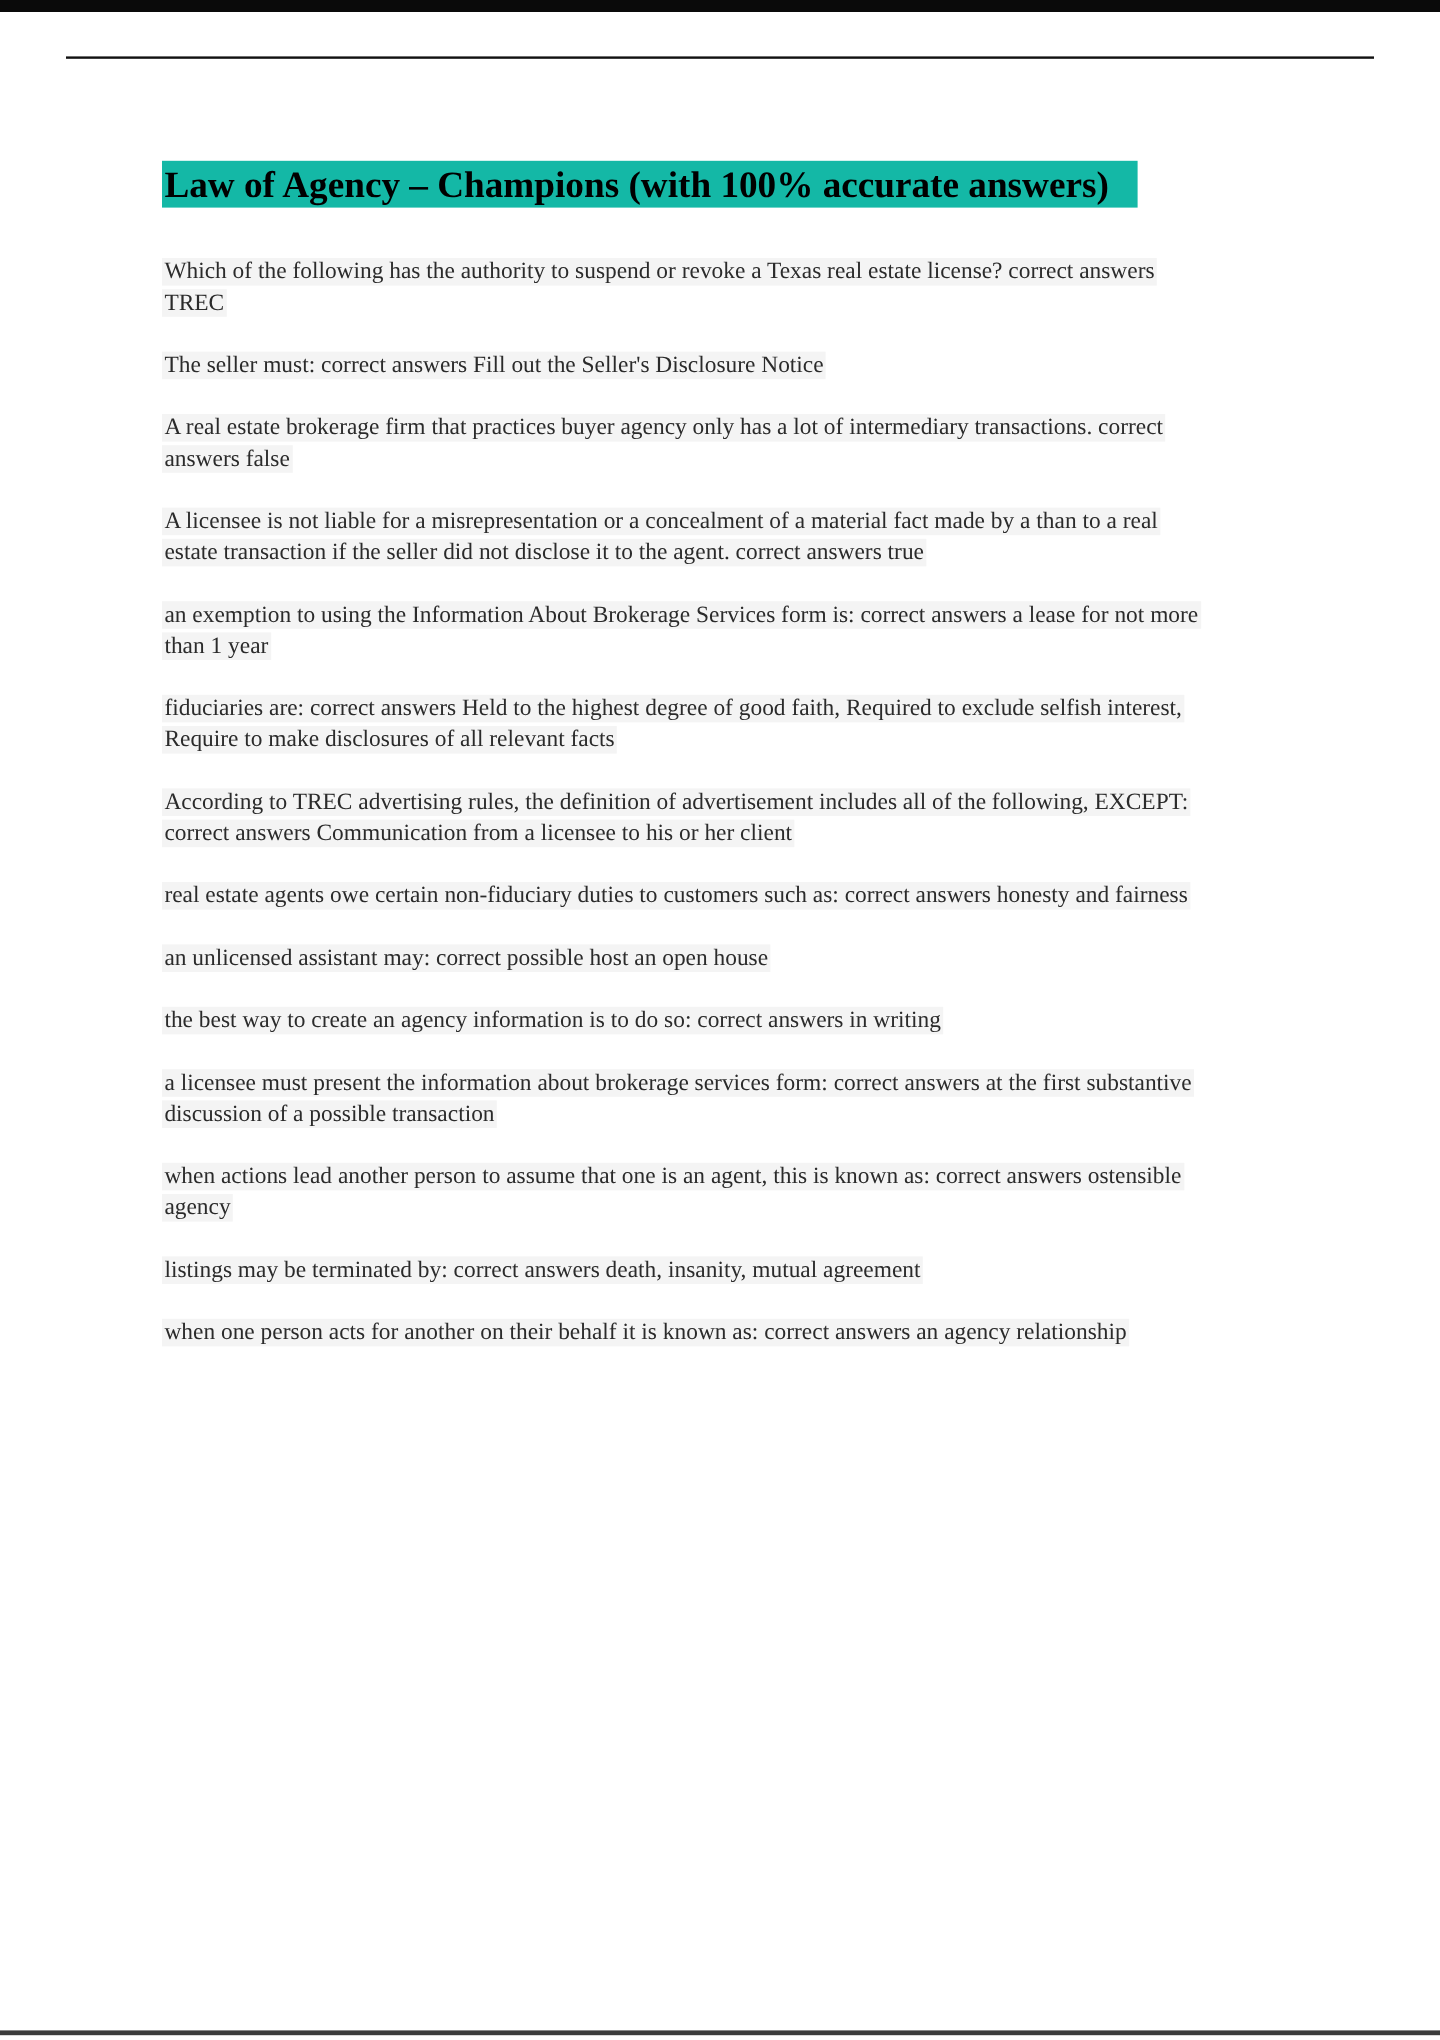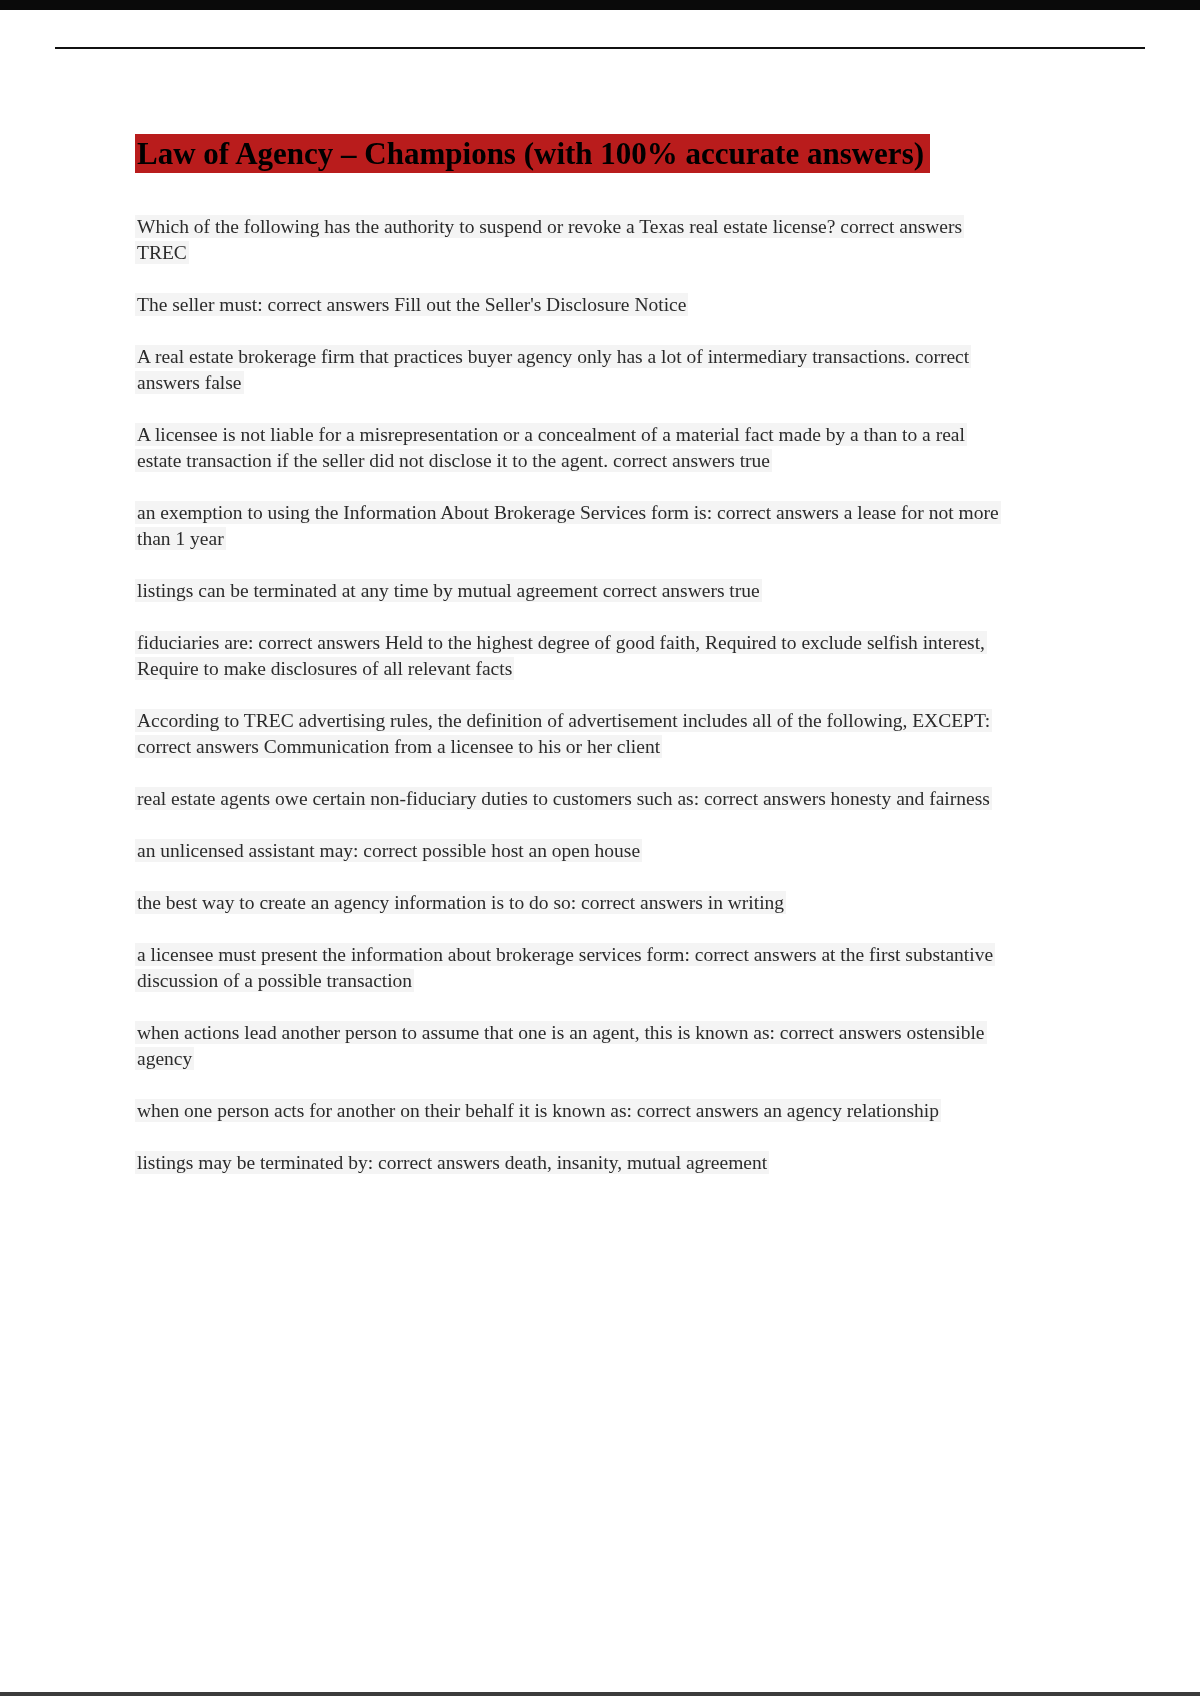--- a/index.html
+++ b/index.html
@@ -49,24 +49,24 @@
     width: 875px;
   }
   h1.doc-title {
     margin: 0 0 40px 0;
     font-size: 31px;
     line-height: 40px;
     font-weight: bold;
     color: #000000;
   }
   h1.doc-title .hl-yellow {
-    background: #b91c1c;
+    background: #14b8a6;
     box-decoration-break: clone;
     -webkit-box-decoration-break: clone;
-    padding: 2px 6px 2px 2px;
+    padding: 2px 24px 2px 2px;
   }
   .qa-list p {
     margin: 15px 0 26px 0;
     font-size: 19.5px;
     line-height: 26px;
   }
   .qa-list p .hl-gray {
     background: #f4f4f4;
     box-decoration-break: clone;
     -webkit-box-decoration-break: clone;
@@ -82,26 +82,25 @@
   <div class="content">
     <h1 class="doc-title">
       <span class="hl-yellow">Law of Agency – Champions (with 100% accurate answers)</span>
     </h1>
     <div class="qa-list" id="qa-list">
         <p><span class="hl-gray">Which of the following has the authority to suspend or revoke a Texas real estate license? correct answers TREC</span></p>
         <p><span class="hl-gray">The seller must: correct answers Fill out the Seller's Disclosure Notice</span></p>
         <p><span class="hl-gray">A real estate brokerage firm that practices buyer agency only has a lot of intermediary transactions. correct answers false</span></p>
         <p><span class="hl-gray">A licensee is not liable for a misrepresentation or a concealment of a material fact made by a than to a real estate transaction if the seller did not disclose it to the agent. correct answers true</span></p>
         <p><span class="hl-gray">an exemption to using the Information About Brokerage Services form is: correct answers a lease for not more than 1 year</span></p>
-        <p><span class="hl-gray">listings can be terminated at any time by mutual agreement correct answers true</span></p>
         <p><span class="hl-gray">fiduciaries are: correct answers Held to the highest degree of good faith, Required to exclude selfish interest, Require to make disclosures of all relevant facts</span></p>
         <p><span class="hl-gray">According to TREC advertising rules, the definition of advertisement includes all of the following, EXCEPT: correct answers Communication from a licensee to his or her client</span></p>
         <p><span class="hl-gray">real estate agents owe certain non-fiduciary duties to customers such as: correct answers honesty and fairness</span></p>
         <p><span class="hl-gray">an unlicensed assistant may: correct possible host an open house</span></p>
         <p><span class="hl-gray">the best way to create an agency information is to do so: correct answers in writing</span></p>
         <p><span class="hl-gray">a licensee must present the information about brokerage services form: correct answers at the first substantive discussion of a possible transaction</span></p>
         <p><span class="hl-gray">when actions lead another person to assume that one is an agent, this is known as: correct answers ostensible agency</span></p>
+        <p><span class="hl-gray">listings may be terminated by: correct answers death, insanity, mutual agreement</span></p>
         <p><span class="hl-gray">when one person acts for another on their behalf it is known as: correct answers an agency relationship</span></p>
-        <p><span class="hl-gray">listings may be terminated by: correct answers death, insanity, mutual agreement</span></p>
       </div>
   </div>
   <div class="bottom-bar"></div>
 </div>
 
 </body></html>

